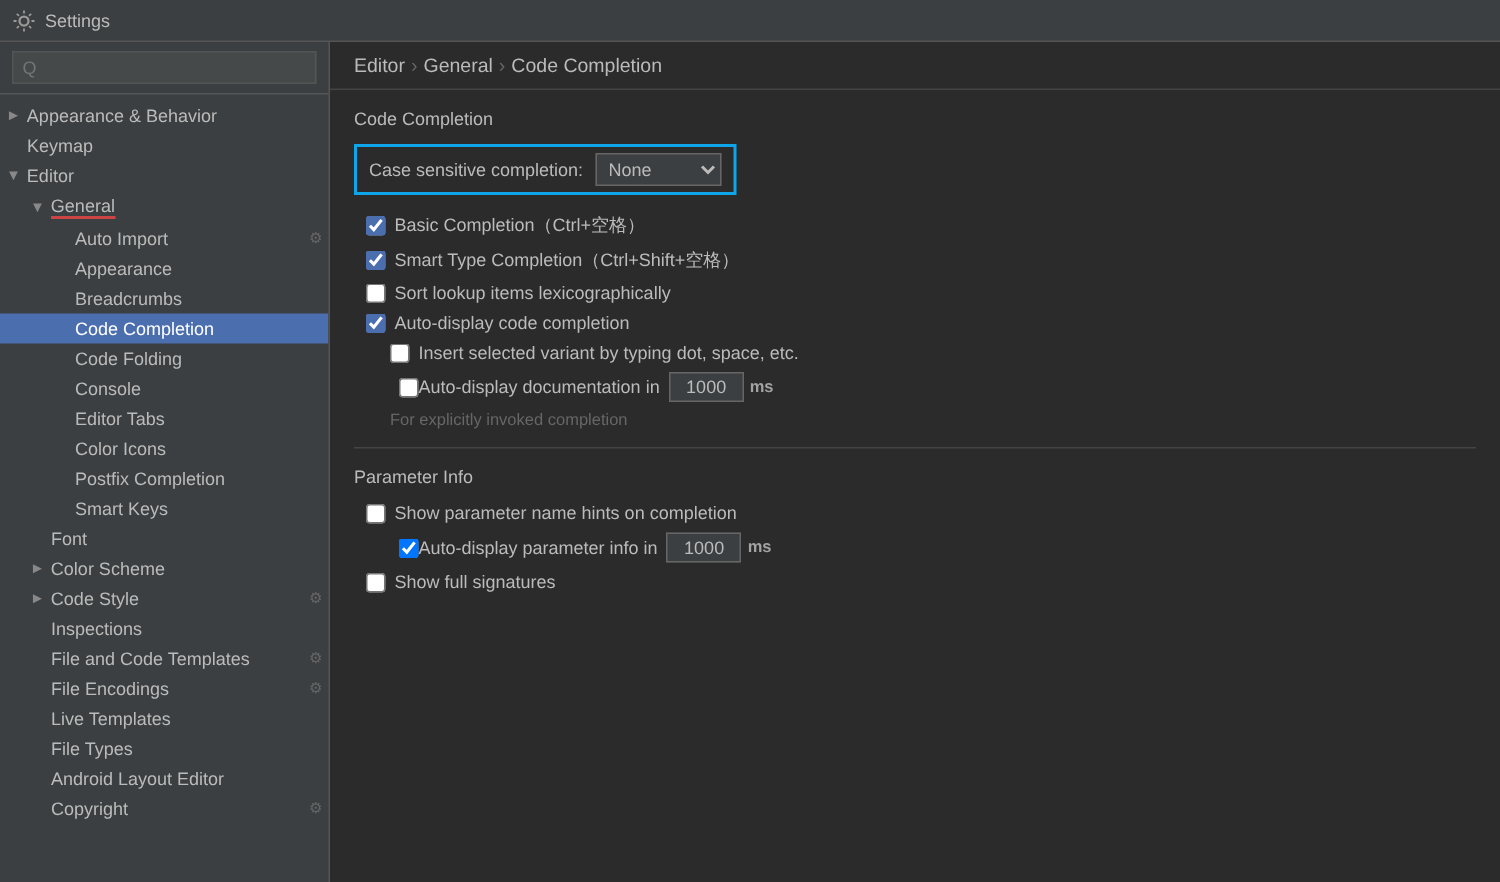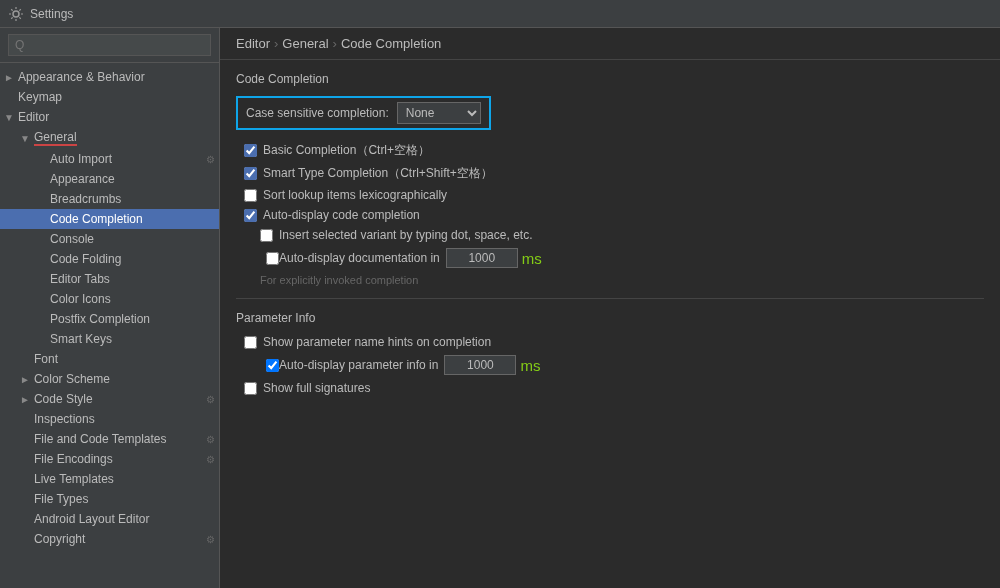--- a/index.html
+++ b/index.html
@@ -181,27 +181,27 @@
       align-items: center;
       margin-bottom: 6px;
       margin-left: 8px;
       padding-left: 22px;
     }
     .ms-label { color: #bbb; font-size: 12px; margin-right: 6px; }
     .ms-input {
       background: #3c3f41;
       border: 1px solid #666;
       color: #bbb;
-      width: 72px;
+      width: 50px;
       padding: 2px 4px;
       font-size: 12px;
       text-align: center;
       outline: none;
     }
-    .ms-unit { color: #84cc16; font-size: 15px; margin-left: 4px; }
+    .ms-unit { color: #a3a3a3; font-size: 11px; margin-left: 4px; font-weight: bold; }
     .divider {
       border: none;
       border-top: 1px solid #444;
       margin: 12px 0;
     }
     
     ::-webkit-scrollbar { width: 8px; background: #3c3f41; }
     ::-webkit-scrollbar-thumb { background: #555; }
   </style>
 </head>
@@ -250,25 +250,25 @@
         <div class="nav-item nav-item-indent2">
           <span style="margin-right: 14px;"></span>
           <span>Breadcrumbs</span>
         </div>
         <div class="nav-item nav-item-indent2 active">
           <span style="margin-right: 14px;"></span>
           <span>Code Completion</span>
         </div>
         <div class="nav-item nav-item-indent2">
           <span style="margin-right: 14px;"></span>
+          <span>Code Folding</span>
+        </div>
+        <div class="nav-item nav-item-indent2">
+          <span style="margin-right: 14px;"></span>
           <span>Console</span>
-        </div>
-        <div class="nav-item nav-item-indent2">
-          <span style="margin-right: 14px;"></span>
-          <span>Code Folding</span>
         </div>
         <div class="nav-item nav-item-indent2">
           <span style="margin-right: 14px;"></span>
           <span>Editor Tabs</span>
         </div>
         <div class="nav-item nav-item-indent2">
           <span style="margin-right: 14px;"></span>
           <span>Color Icons</span>
         </div>
         <div class="nav-item nav-item-indent2">

